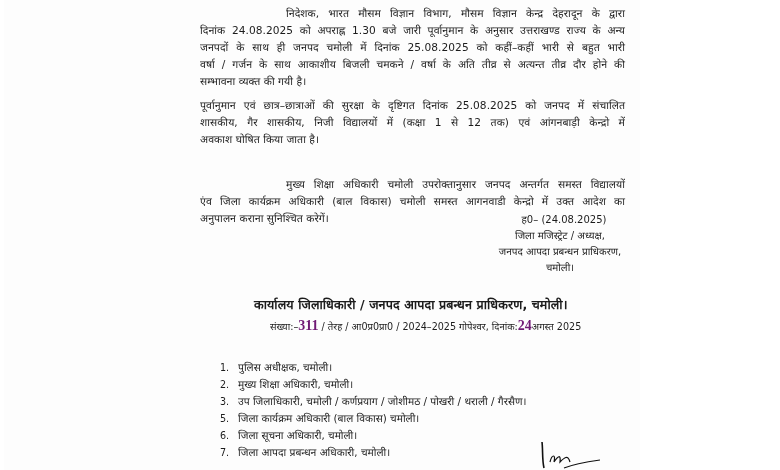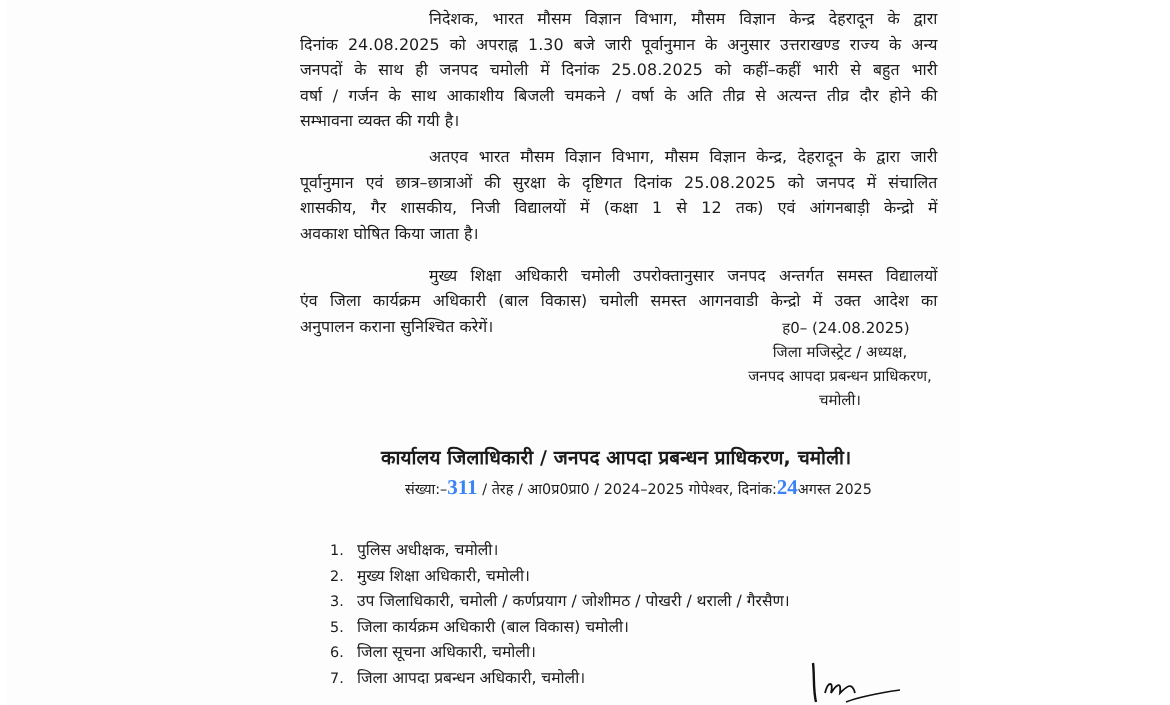--- a/index.html
+++ b/index.html
@@ -44,21 +44,21 @@
       position: absolute; left: 250px; top: 296px;
       font-size: 12.6px; font-weight: bold; white-space: nowrap;
       letter-spacing: 0.1px;
     }
     .ref-line {
       position: absolute; left: 266px; top: 318px;
       font-size: 9.6px; white-space: nowrap;
     }
     .ref-line .ref-num, .ref-line .ref-day {
       font-family: "Liberation Serif", serif;
-      font-size: 14px; font-weight: bold; color: #3b82f6;
+      font-size: 14px; font-weight: bold; color: #701a75;
     }
     .copy-head {
       position: absolute; left: 200px; top: 343px;
       font-size: 10.4px; white-space: nowrap;
     }
     .copy-head .dash { margin: 0 8px 0 4px; }
     .copy-list {
       position: absolute; left: 216px; top: 359px;
       list-style: none;
       font-size: 10.4px;
@@ -77,21 +77,20 @@
 
   <div class="para" id="p1">
     <span class="line indent">निदेशक, भारत मौसम विज्ञान विभाग, मौसम विज्ञान केन्द्र देहरादून के द्वारा</span>
     <span class="line">दिनांक 24.08.2025 को अपराह्न 1.30 बजे जारी पूर्वानुमान के अनुसार उत्तराखण्ड राज्य के अन्य</span>
     <span class="line">जनपदों के साथ ही जनपद चमोली में दिनांक 25.08.2025 को कहीं–कहीं भारी से बहुत भारी</span>
     <span class="line">वर्षा / गर्जन के साथ आकाशीय बिजली चमकने / वर्षा के अति तीव्र से अत्यन्त तीव्र दौर होने की</span>
     <span class="line last">सम्भावना व्यक्त की गयी है।</span>
   </div>
 
   <div class="para" id="p2">
-    <span class="line indent">अतएव भारत मौसम विज्ञान विभाग, मौसम विज्ञान केन्द्र, देहरादून के द्वारा जारी</span>
     <span class="line">पूर्वानुमान एवं छात्र–छात्राओं की सुरक्षा के दृष्टिगत दिनांक 25.08.2025 को जनपद में संचालित</span>
     <span class="line">शासकीय, गैर शासकीय, निजी विद्यालयों में (कक्षा 1 से 12 तक) एवं आंगनबाड़ी केन्द्रो में</span>
     <span class="line last">अवकाश घोषित किया जाता है।</span>
   </div>
 
   <div class="para" id="p3">
     <span class="line indent">मुख्य शिक्षा अधिकारी चमोली उपरोक्तानुसार जनपद अन्तर्गत समस्त विद्यालयों</span>
     <span class="line">एंव जिला कार्यक्रम अधिकारी (बाल विकास) चमोली समस्त आगनवाडी केन्द्रो में उक्त आदेश का</span>
     <span class="line last">अनुपालन कराना सुनिश्चित करेगें।</span>
   </div>

